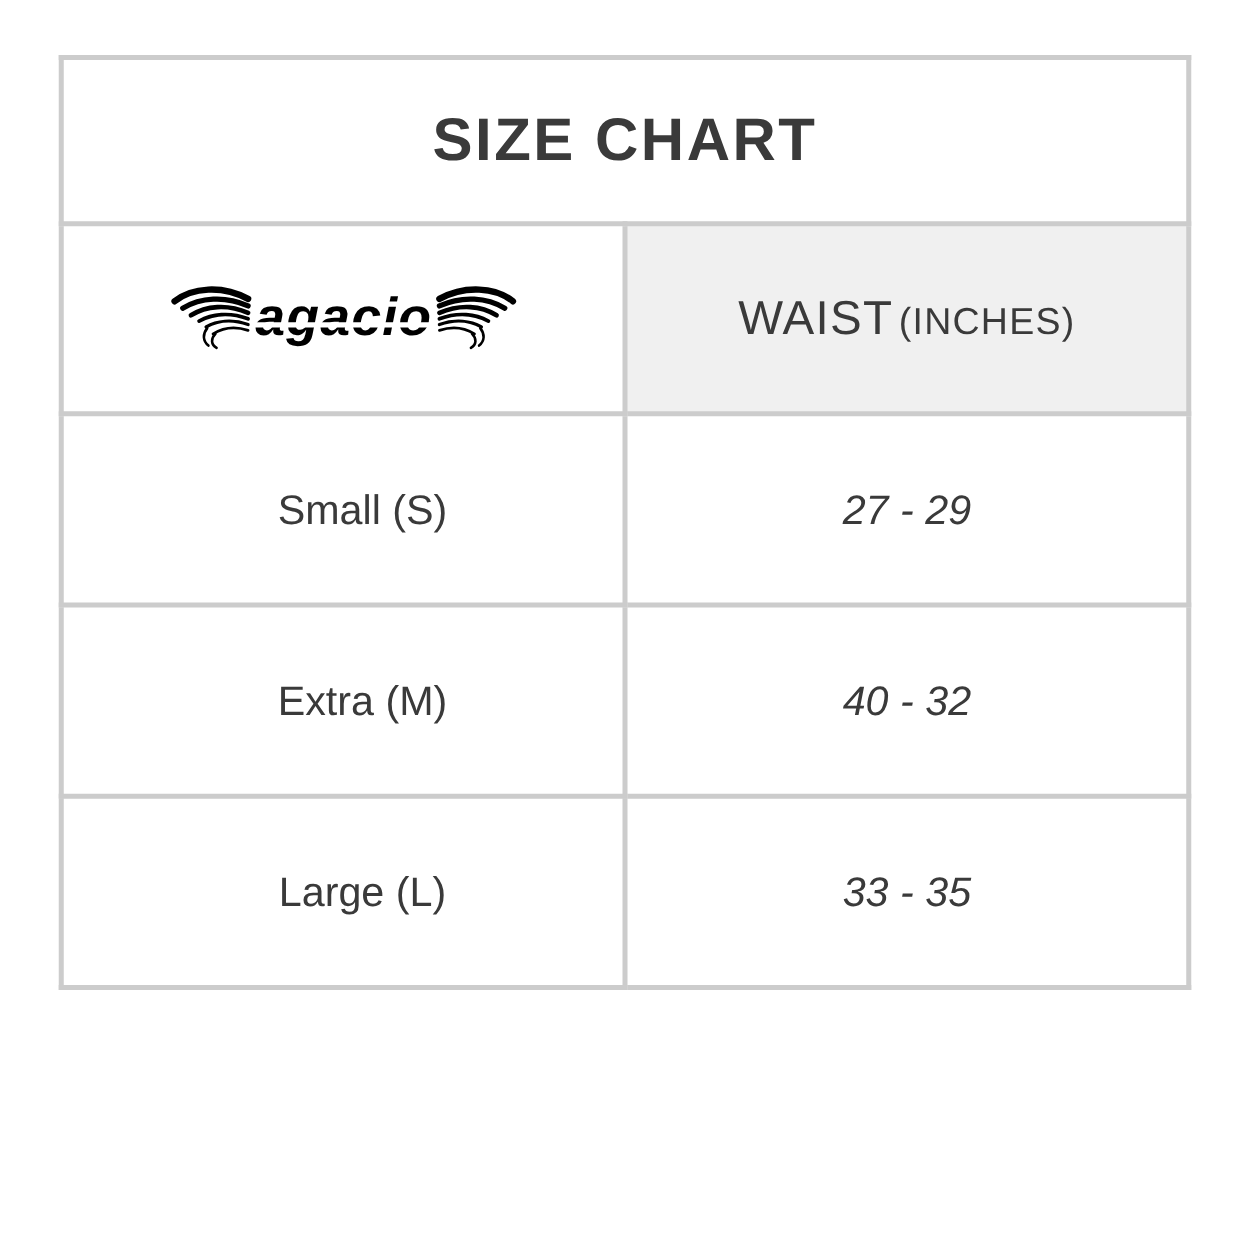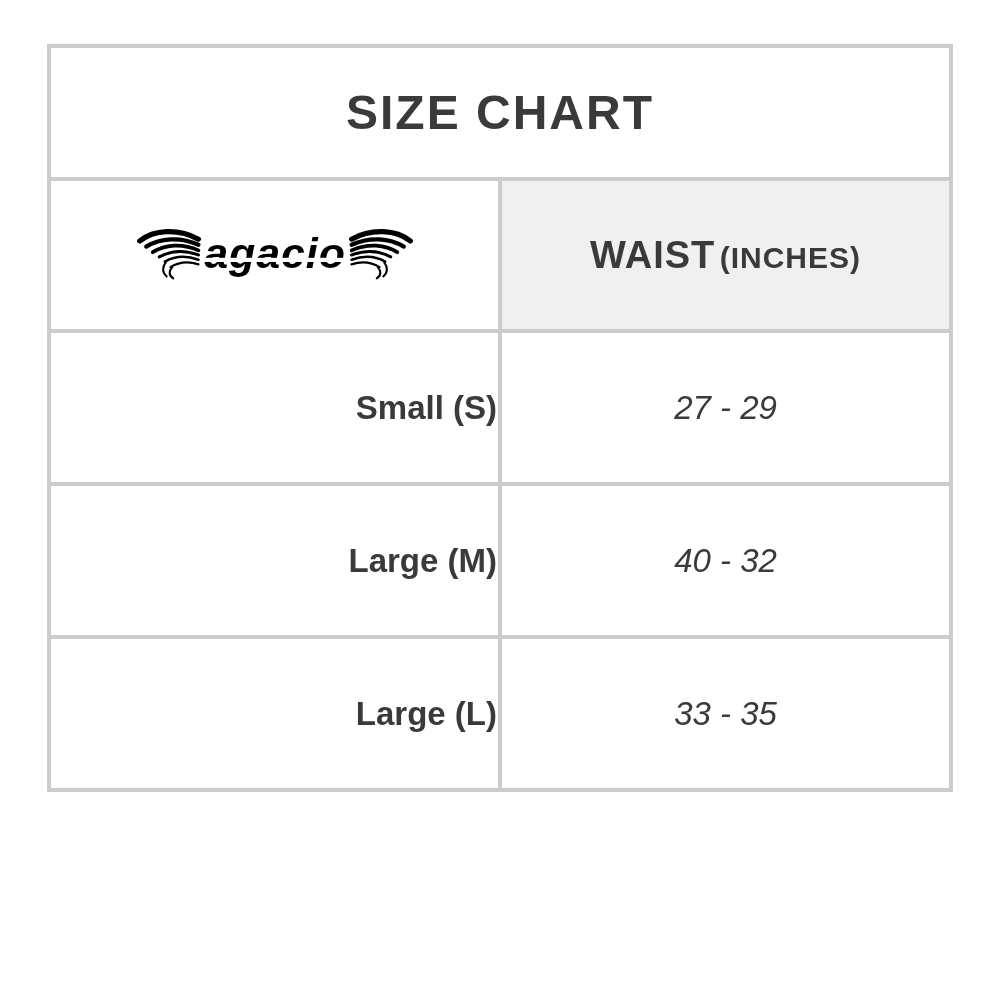--- a/index.html
+++ b/index.html
@@ -48,36 +48,35 @@
   .logo-cell {
     background: #ffffff;
     text-align: center;
     vertical-align: middle;
   }
   .waist-header-cell {
     background: #f0f0f0;
     text-align: center;
     vertical-align: middle;
     color: #3a3a3a;
-    font-weight: bold;
+    font-weight: normal;
   }
   .waist-main { font-size: 38px; letter-spacing: 1px; }
   .waist-sub  { font-size: 30px; letter-spacing: 1px; }
 
   .data-row td {
     height: 153px;
     color: #3a3a3a;
     font-size: 33px;
     background: #ffffff;
     vertical-align: middle;
   }
   .size-cell {
-    text-align: right;
+    text-align: center;
     padding-left: 32px;
-    font-weight: bold;
   }
   .waist-cell {
     text-align: center;
     font-style: italic;
   }
 
   .logo-svg { display: block; margin: 0 auto; }
 </style>
 </head>
 <body>
@@ -117,21 +116,21 @@
         <span class="waist-sub">(INCHES)</span>
       </td>
     </tr>
 
     <tr class="data-row">
       <td class="size-cell col-size">Small (S)</td>
       <td class="waist-cell col-waist">27 - 29</td>
     </tr>
 
     <tr class="data-row">
-      <td class="size-cell col-size">Large (M)</td>
+      <td class="size-cell col-size">Extra (M)</td>
       <td class="waist-cell col-waist">40 - 32</td>
     </tr>
 
     <tr class="data-row">
       <td class="size-cell col-size">Large (L)</td>
       <td class="waist-cell col-waist">33 - 35</td>
     </tr>
 
   </tbody>
     </table>

